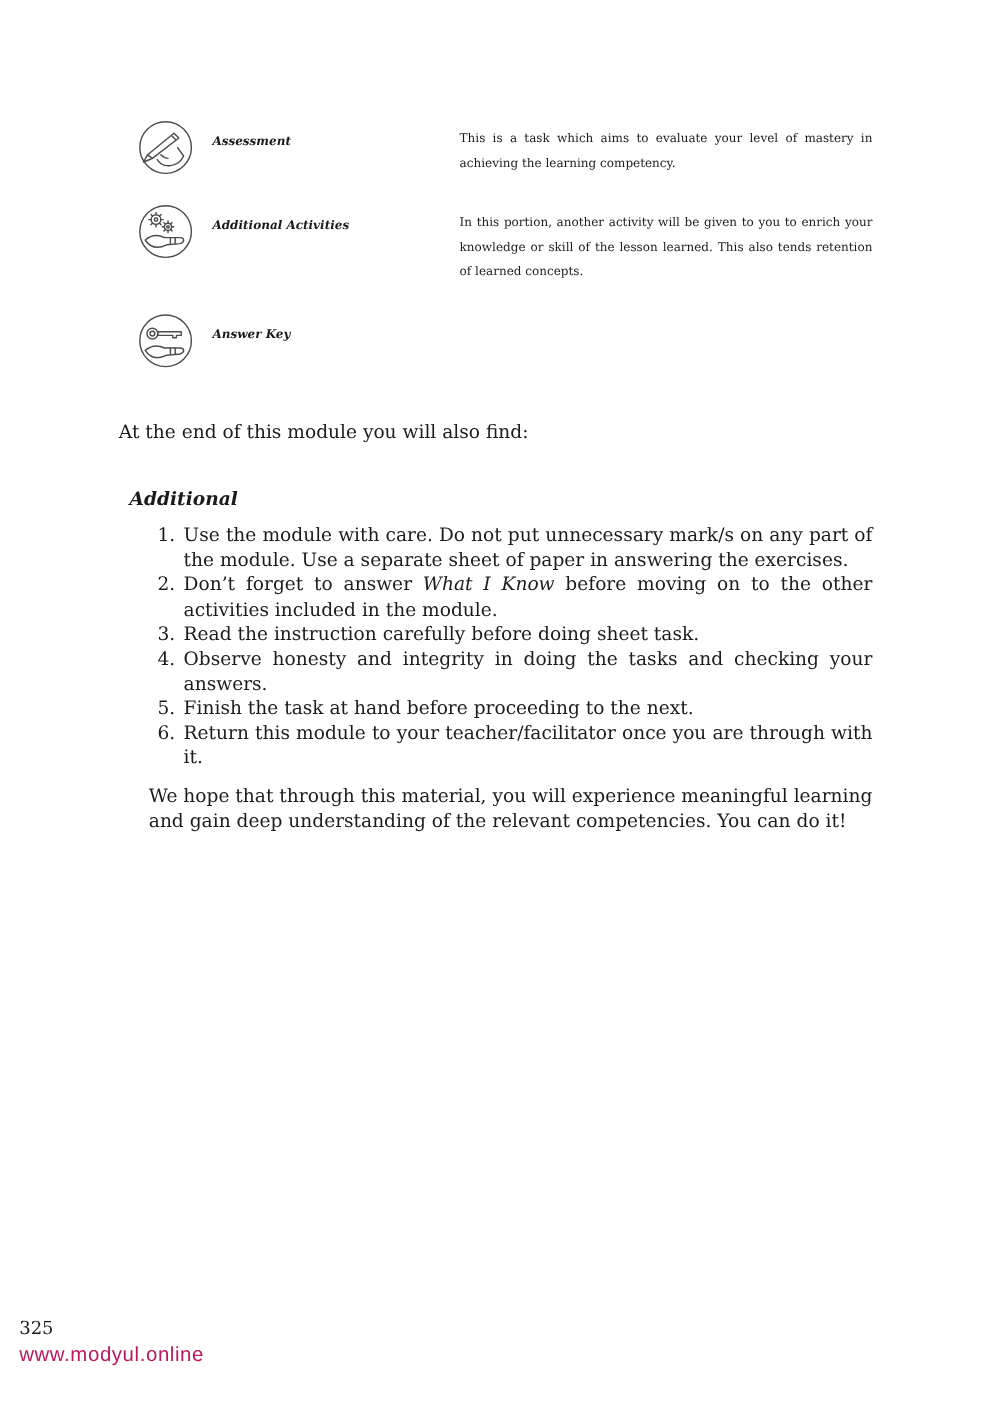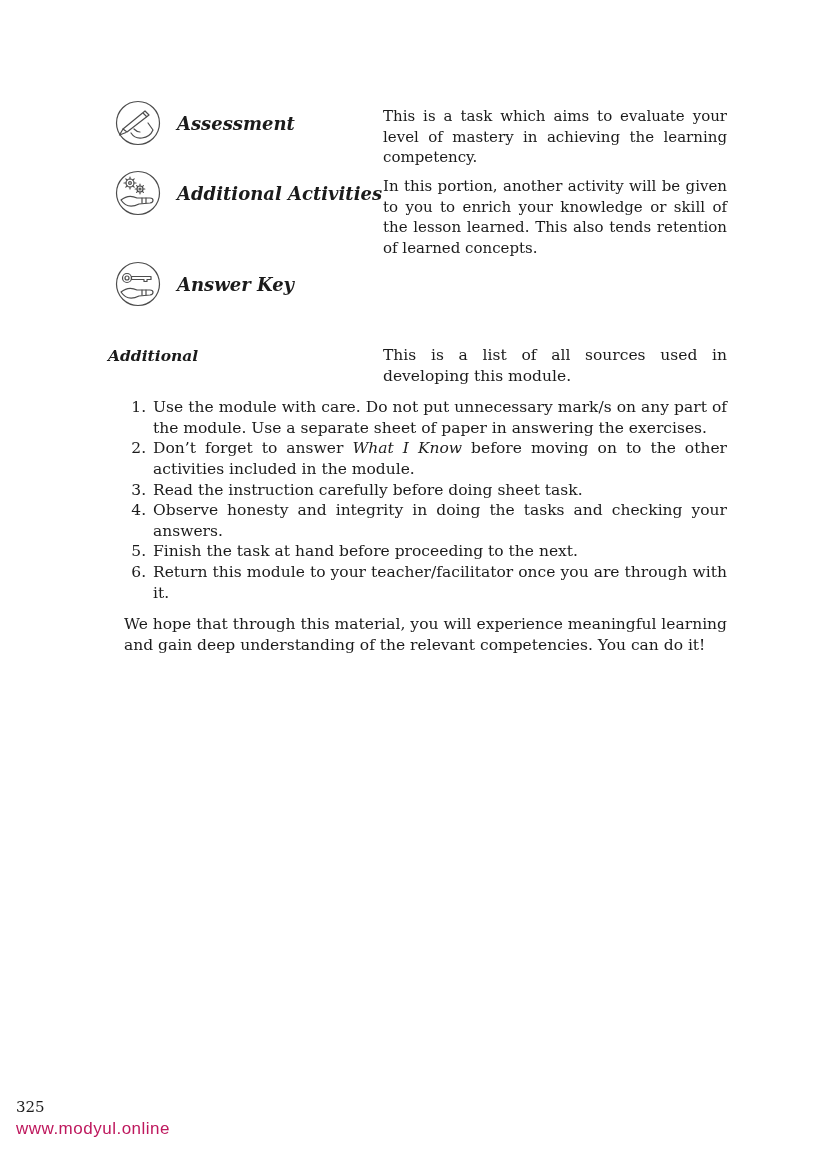--- a/index.html
+++ b/index.html
@@ -9,22 +9,22 @@
     color:#1b1b1b;position:relative;overflow:hidden;
   }
   .page{position:absolute;inset:0;}
   .content{padding:98px 99px 0 99px;}
 
   
   .icon-row{display:grid;grid-template-columns:78px 206px 1fr;align-items:start;}
   .iconwrap{width:50px;height:50px;margin-left:14px;}
   .iconwrap svg{width:50px;height:50px;stroke:#4d4d4d;fill:none;
     stroke-width:1.2;stroke-linecap:round;stroke-linejoin:round;}
-  .row-label{font-weight:bold;font-style:italic;font-size:18px;padding-top:15px;}
-  .row-desc{font-size:15px;line-height:20.6px;text-align:justify;padding-top:8px;}
+  .row-label{font-weight:bold;font-style:italic;font-size:10px;padding-top:15px;}
+  .row-desc{font-size:10px;line-height:20.6px;text-align:justify;padding-top:8px;}
   .row-1{min-height:70px;}
   .row-2{min-height:91px;}
   .row-3{min-height:50px;margin-bottom:0;}
 
   .also-find{font-size:15.5px;margin-top:42px;}
 
   .ref-row{display:grid;grid-template-columns:284px 1fr;align-items:start;margin-top:36px;}
   .ref-label{font-weight:bold;font-style:italic;font-size:15.5px;margin-left:9px;padding-top:1px;}
   .ref-desc{font-size:15.5px;line-height:20.6px;text-align:justify;}
 
@@ -88,24 +88,24 @@
           <circle cx="14" cy="19" r="4.5"></circle>
           <circle cx="14" cy="19" r="2"></circle>
           <path d="M18.5 17.5 H38 V20.5 H34 V22.5 H31 V20.5 H18.5 Z"></path>
           <path d="M8 33 C14 28 20 29 24 31 L37 31 C41 31 41 35 37 36 L26 37 C18 41 12 39 8 33 Z"></path>
           <path d="M29 31 v5 M33 31 v5"></path>
         </svg>
       </div>
       <div class="row-label">Answer Key</div>
     </div>
 
+    <div class="also-find">At the end of this module you will also find:</div>
 
     <div class="ref-row">
       <div class="ref-label">Additional</div>
-      <div class="ref-desc">This is a list of all sources used in developing this module.</div>
     </div>
 
     <ol class="reminders">
       <li><span>Use the module with care. Do not put unnecessary mark/s on any part of the module. Use a separate sheet of paper in answering the exercises.</span><span class="em"></span><span></span></li>
       <li><span>Don’t forget to answer </span><span class="em">What I Know</span><span> before moving on to the other activities included in the module.</span></li>
       <li><span>Read the instruction carefully before doing sheet task.</span><span class="em"></span><span></span></li>
       <li><span>Observe honesty and integrity in doing the tasks and checking your answers.</span><span class="em"></span><span></span></li>
       <li><span>Finish the task at hand before proceeding to the next.</span><span class="em"></span><span></span></li>
       <li><span>Return this module to your teacher/facilitator once you are through with it.</span><span class="em"></span><span></span></li>
     </ol>

